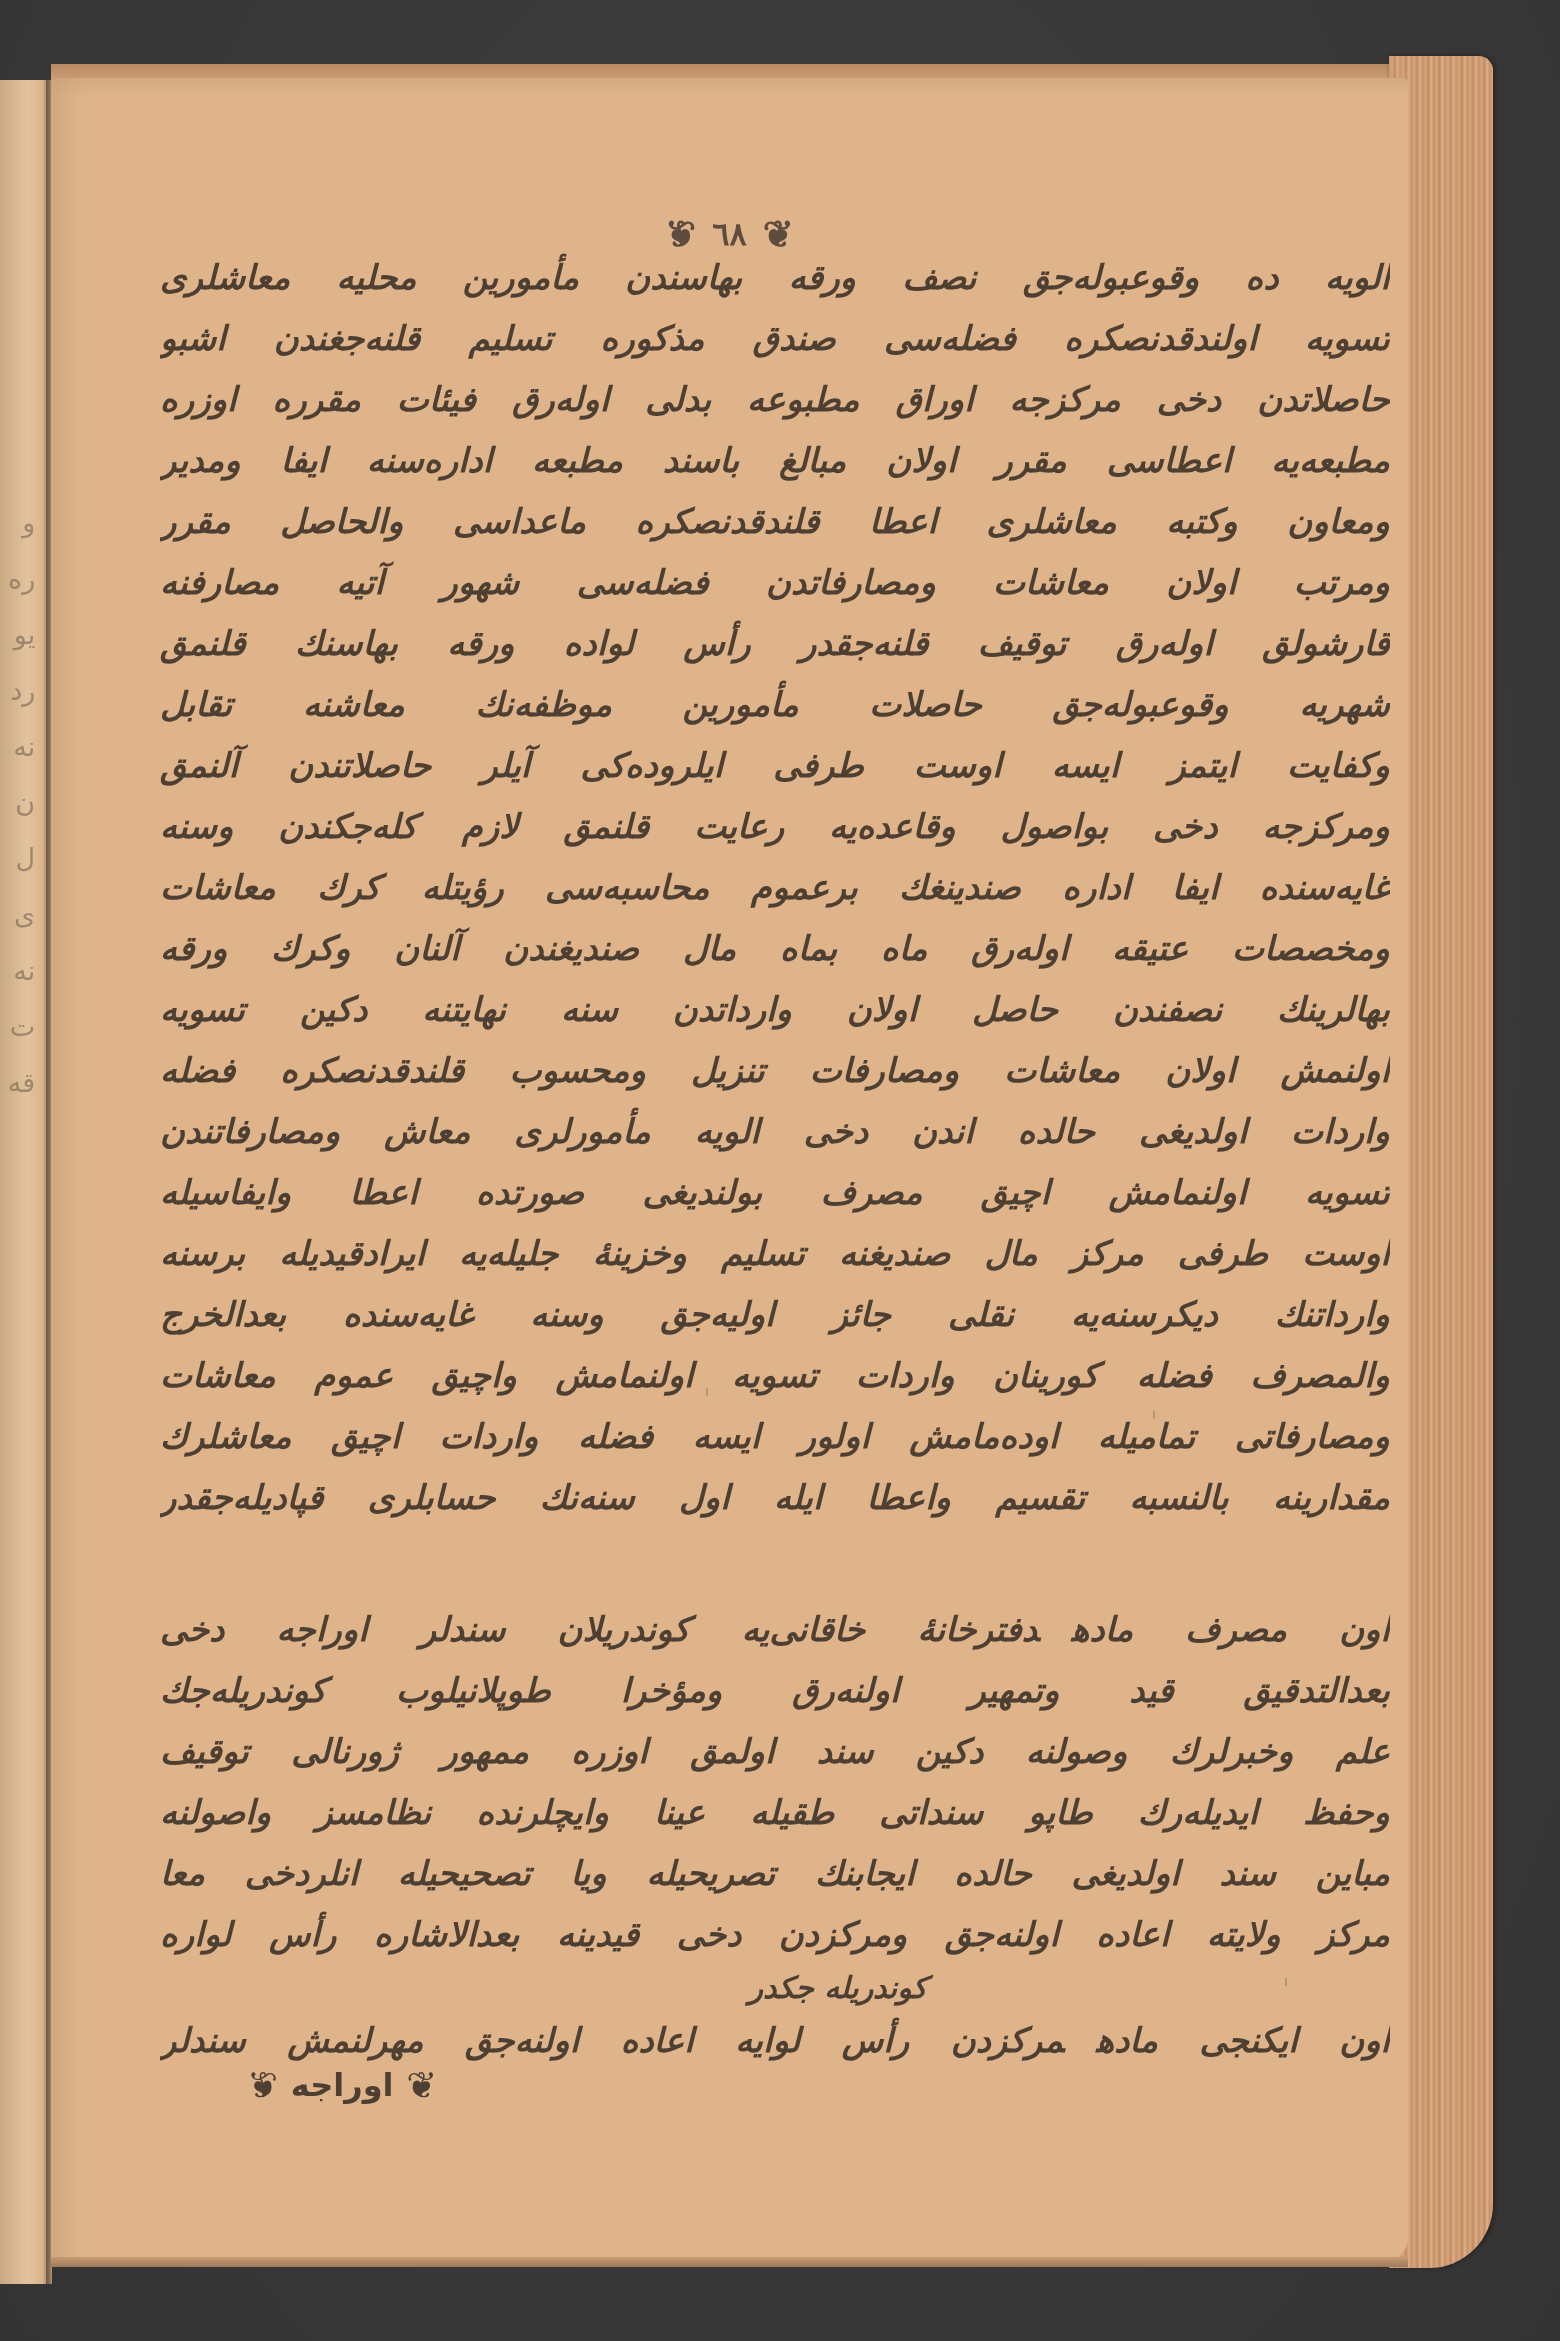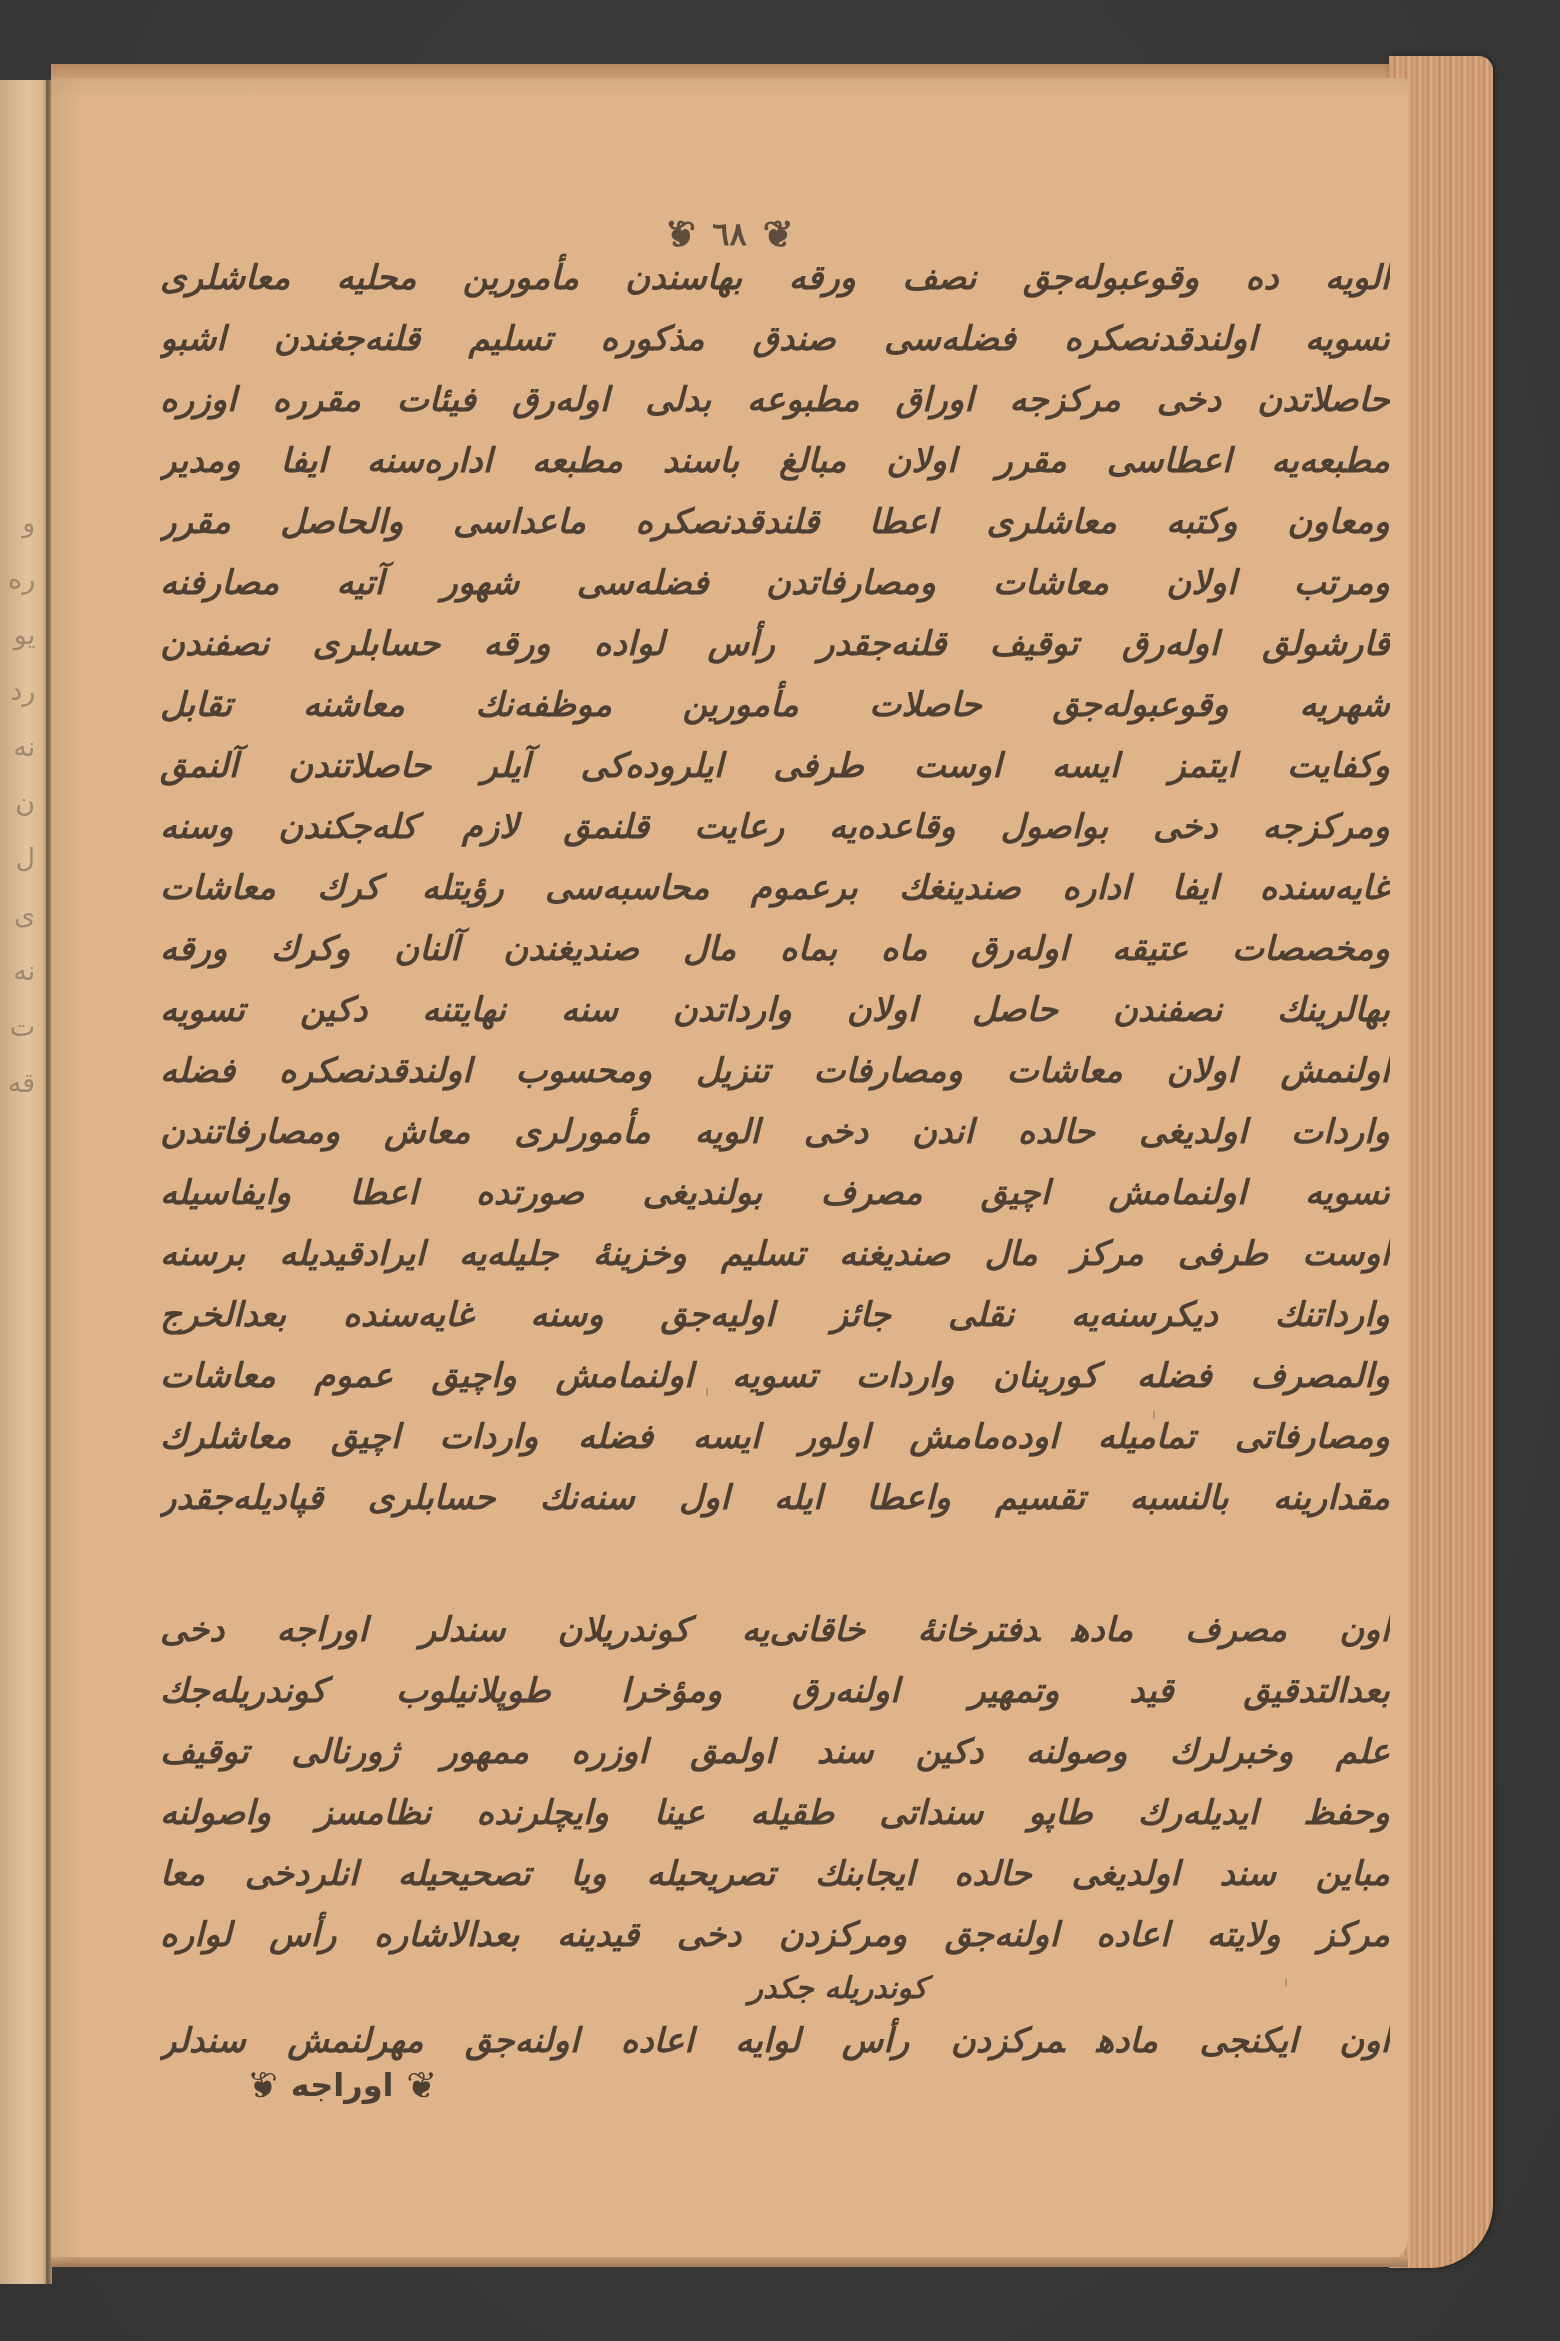--- a/index.html
+++ b/index.html
@@ -204,28 +204,28 @@
     </span>
   </div>
 
   <div class="text-block para1">
     <span class="line">الويه ده وقوعبوله‌جق نصف ورقه بهاسندن مأمورين محليه معاشلرى</span>
     <span class="line">تسويه اولندقدنصكره فضله‌سى صندق مذكوره تسليم قلنه‌جغندن اشبو</span>
     <span class="line">حاصلاتدن دخى مركزجه اوراق مطبوعه بدلى اوله‌رق فيئات مقرره اوزره</span>
     <span class="line">مطبعه‌يه اعطاسى مقرر اولان مبالغ باسند مطبعه اداره‌سنه ايفا ومدير</span>
     <span class="line">ومعاون وكتبه معاشلرى اعطا قلندقدنصكره ماعداسى والحاصل مقرر</span>
     <span class="line">ومرتب اولان معاشات ومصارفاتدن فضله‌سى شهور آتيه مصارفنه</span>
-    <span class="line">قارشولق اوله‌رق توقيف قلنه‌جقدر رأس لواده ورقه حسابلرى نصفندن</span>
+    <span class="line">قارشولق اوله‌رق توقيف قلنه‌جقدر رأس لواده ورقه بهاسنك قلنمق</span>
     <span class="line">شهريه وقوعبوله‌جق حاصلات مأمورين موظفه‌نك معاشنه تقابل</span>
     <span class="line">وكفايت ايتمز ايسه اوست طرفى ايلروده‌كى آيلر حاصلاتندن آلنمق</span>
     <span class="line">ومركزجه دخى بواصول وقاعده‌يه رعايت قلنمق لازم كله‌جكندن وسنه</span>
     <span class="line">غايه‌سنده ايفا اداره صندينغك برعموم محاسبه‌سى رؤيتله كرك معاشات</span>
     <span class="line">ومخصصات عتيقه اوله‌رق ماه بماه مال صنديغندن آلنان وكرك ورقه</span>
     <span class="line">بهالرينك نصفندن حاصل اولان وارداتدن سنه نهايتنه دكين تسويه</span>
-    <span class="line">اولنمش اولان معاشات ومصارفات تنزيل ومحسوب اولندقدنصكره فضله</span>
+    <span class="line">اولنمش اولان معاشات ومصارفات تنزيل ومحسوب قلندقدنصكره فضله</span>
     <span class="line">واردات اولديغى حالده اندن دخى الويه مأمورلرى معاش ومصارفاتندن</span>
     <span class="line">تسويه اولنمامش اچيق مصرف بولنديغى صورتده اعطا وايفاسيله</span>
     <span class="line">اوست طرفى مركز مال صنديغنه تسليم وخزينهٔ جليله‌يه ايرادقيديله برسنه</span>
     <span class="line">وارداتنك ديكرسنه‌يه نقلى جائز اوليه‌جق وسنه غايه‌سنده بعدالخرج</span>
     <span class="line">والمصرف فضله كورينان واردات تسويه اولنمامش واچيق عموم معاشات</span>
     <span class="line">ومصارفاتى تماميله اوده‌مامش اولور ايسه فضله واردات اچيق معاشلرك</span>
     <span class="line">مقدارينه بالنسبه تقسيم واعطا ايله اول سنه‌نك حسابلرى قپاديله‌جقدر</span>
   </div>
 
   <div class="text-block para2">

